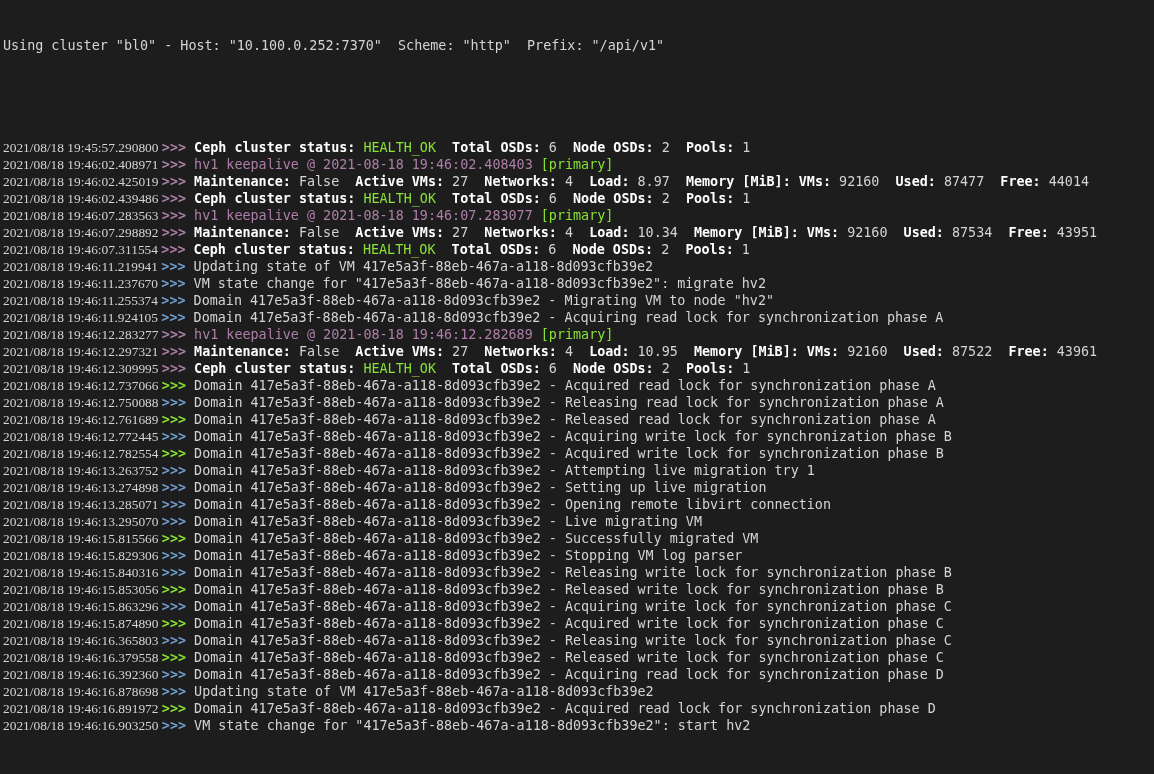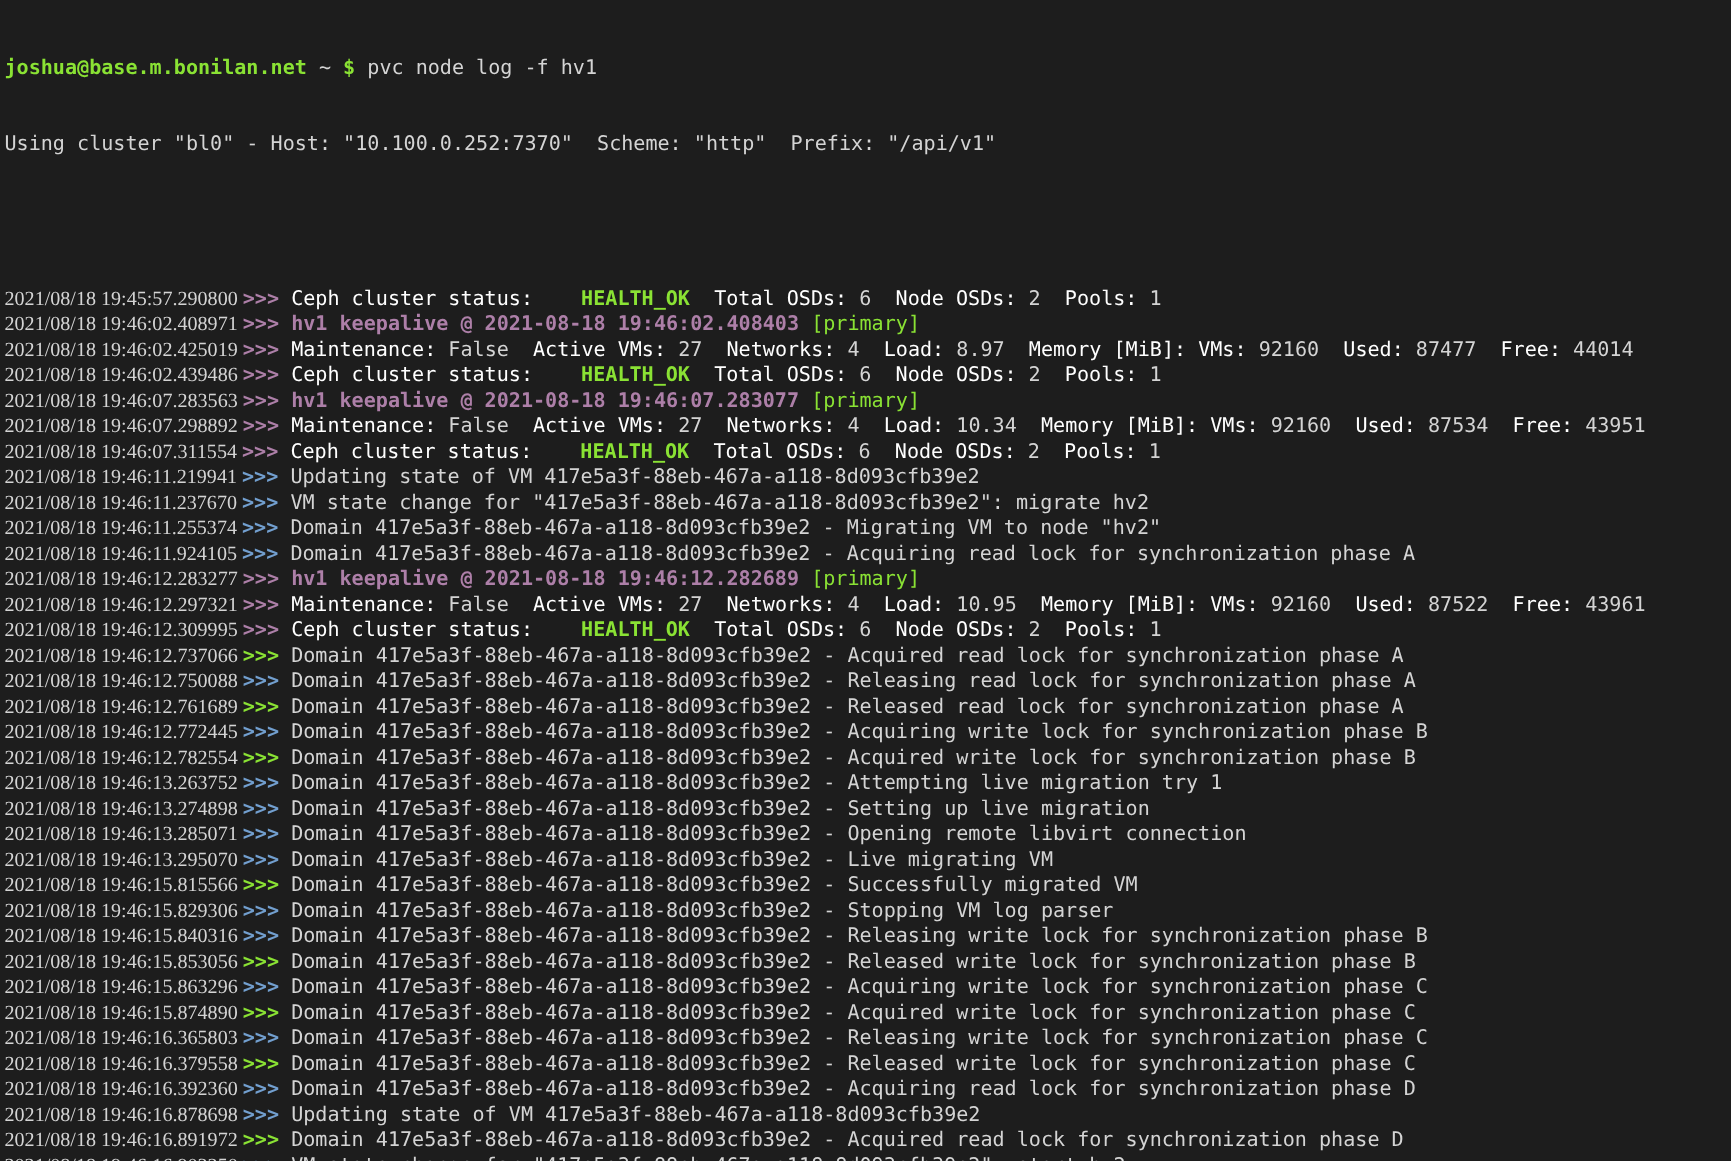--- a/index.html
+++ b/index.html
@@ -23,33 +23,32 @@
     box-sizing: border-box;
     white-space: pre;
   }
   .line { white-space: pre; height: 17px; }
   .blank-line { height: 17px; }
   .ts { color: var(--foreground, #d4d4d4); font-family: Liberation Serif, serif; }
   .fence { font-weight: bold; }
   .f-mauve { color: var(--mauve, #ad7fa8); }
   .f-blue  { color: var(--blue, #729fcf); }
   .f-green { color: var(--green, #8ae234); }
-  .s-label { color: var(--bold_white, #ffffff); font-weight: normal; }
+  .s-label { color: var(--bold_white, #ffffff); font-weight: bold; }
   .s-plain { color: var(--foreground, #d4d4d4); }
-  .s-ok    { color: var(--green, #8ae234); font-weight: bold; margin-left: 24px; }
-  .s-ka    { color: var(--mauve, #ad7fa8); font-weight: bold; text-align: right; }
+  .s-ok    { color: var(--green, #8ae234); font-weight: normal; }
+  .s-ka    { color: var(--mauve, #ad7fa8); font-weight: normal; text-align: right; }
   .s-pri   { color: var(--green, #8ae234); }
   .prompt-host { color: var(--green, #8ae234); font-weight: bold; }
   .prompt-cwd { color: var(--foreground, #d4d4d4); }
   .prompt-symbol { color: var(--green, #8ae234); font-weight: bold; }
   .prompt-command { color: var(--foreground, #d4d4d4); }
 </style>
 </head>
 <body>
 
 <div class="terminal">
-  <div class="line"><span class="prompt-host">joshua@base.m.bonilan.net</span><span> </span><span class="prompt-cwd">~</span><span> </span><span class="prompt-symbol">$</span><span> </span><span class="prompt-command">pvc node log -f hv1</span></div>
   <div class="line">Using cluster "bl0" - Host: "10.100.0.252:7370"  Scheme: "http"  Prefix: "/api/v1"</div>
   <div class="blank-line"></div>
   <div><div class="line"><span class="ts">2021/08/18 19:45:57.290800 </span><span class="fence f-mauve">&gt;&gt;&gt; </span><span><span class="s-label">Ceph cluster status: </span><span class="s-ok">HEALTH_OK</span><span class="s-plain">  </span><span class="s-label">Total OSDs: </span><span class="s-plain">6  </span><span class="s-label">Node OSDs: </span><span class="s-plain">2  </span><span class="s-label">Pools: </span><span class="s-plain">1</span></span></div><div class="line"><span class="ts">2021/08/18 19:46:02.408971 </span><span class="fence f-mauve">&gt;&gt;&gt; </span><span><span class="s-ka">hv1 keepalive @ 2021-08-18 19:46:02.408403 </span><span class="s-pri">[primary]</span></span></div><div class="line"><span class="ts">2021/08/18 19:46:02.425019 </span><span class="fence f-mauve">&gt;&gt;&gt; </span><span><span class="s-label">Maintenance: </span><span class="s-plain">False  </span><span class="s-label">Active VMs: </span><span class="s-plain">27  </span><span class="s-label">Networks: </span><span class="s-plain">4  </span><span class="s-label">Load: </span><span class="s-plain">8.97  </span><span class="s-label">Memory [MiB]: VMs: </span><span class="s-plain">92160  </span><span class="s-label">Used: </span><span class="s-plain">87477  </span><span class="s-label">Free: </span><span class="s-plain">44014</span></span></div><div class="line"><span class="ts">2021/08/18 19:46:02.439486 </span><span class="fence f-mauve">&gt;&gt;&gt; </span><span><span class="s-label">Ceph cluster status: </span><span class="s-ok">HEALTH_OK</span><span class="s-plain">  </span><span class="s-label">Total OSDs: </span><span class="s-plain">6  </span><span class="s-label">Node OSDs: </span><span class="s-plain">2  </span><span class="s-label">Pools: </span><span class="s-plain">1</span></span></div><div class="line"><span class="ts">2021/08/18 19:46:07.283563 </span><span class="fence f-mauve">&gt;&gt;&gt; </span><span><span class="s-ka">hv1 keepalive @ 2021-08-18 19:46:07.283077 </span><span class="s-pri">[primary]</span></span></div><div class="line"><span class="ts">2021/08/18 19:46:07.298892 </span><span class="fence f-mauve">&gt;&gt;&gt; </span><span><span class="s-label">Maintenance: </span><span class="s-plain">False  </span><span class="s-label">Active VMs: </span><span class="s-plain">27  </span><span class="s-label">Networks: </span><span class="s-plain">4  </span><span class="s-label">Load: </span><span class="s-plain">10.34  </span><span class="s-label">Memory [MiB]: VMs: </span><span class="s-plain">92160  </span><span class="s-label">Used: </span><span class="s-plain">87534  </span><span class="s-label">Free: </span><span class="s-plain">43951</span></span></div><div class="line"><span class="ts">2021/08/18 19:46:07.311554 </span><span class="fence f-mauve">&gt;&gt;&gt; </span><span><span class="s-label">Ceph cluster status: </span><span class="s-ok">HEALTH_OK</span><span class="s-plain">  </span><span class="s-label">Total OSDs: </span><span class="s-plain">6  </span><span class="s-label">Node OSDs: </span><span class="s-plain">2  </span><span class="s-label">Pools: </span><span class="s-plain">1</span></span></div><div class="line"><span class="ts">2021/08/18 19:46:11.219941 </span><span class="fence f-blue">&gt;&gt;&gt; </span><span><span class="s-plain">Updating state of VM 417e5a3f-88eb-467a-a118-8d093cfb39e2</span></span></div><div class="line"><span class="ts">2021/08/18 19:46:11.237670 </span><span class="fence f-blue">&gt;&gt;&gt; </span><span><span class="s-plain">VM state change for "417e5a3f-88eb-467a-a118-8d093cfb39e2": migrate hv2</span></span></div><div class="line"><span class="ts">2021/08/18 19:46:11.255374 </span><span class="fence f-blue">&gt;&gt;&gt; </span><span><span class="s-plain">Domain 417e5a3f-88eb-467a-a118-8d093cfb39e2 - Migrating VM to node "hv2"</span></span></div><div class="line"><span class="ts">2021/08/18 19:46:11.924105 </span><span class="fence f-blue">&gt;&gt;&gt; </span><span><span class="s-plain">Domain 417e5a3f-88eb-467a-a118-8d093cfb39e2 - Acquiring read lock for synchronization phase A</span></span></div><div class="line"><span class="ts">2021/08/18 19:46:12.283277 </span><span class="fence f-mauve">&gt;&gt;&gt; </span><span><span class="s-ka">hv1 keepalive @ 2021-08-18 19:46:12.282689 </span><span class="s-pri">[primary]</span></span></div><div class="line"><span class="ts">2021/08/18 19:46:12.297321 </span><span class="fence f-mauve">&gt;&gt;&gt; </span><span><span class="s-label">Maintenance: </span><span class="s-plain">False  </span><span class="s-label">Active VMs: </span><span class="s-plain">27  </span><span class="s-label">Networks: </span><span class="s-plain">4  </span><span class="s-label">Load: </span><span class="s-plain">10.95  </span><span class="s-label">Memory [MiB]: VMs: </span><span class="s-plain">92160  </span><span class="s-label">Used: </span><span class="s-plain">87522  </span><span class="s-label">Free: </span><span class="s-plain">43961</span></span></div><div class="line"><span class="ts">2021/08/18 19:46:12.309995 </span><span class="fence f-mauve">&gt;&gt;&gt; </span><span><span class="s-label">Ceph cluster status: </span><span class="s-ok">HEALTH_OK</span><span class="s-plain">  </span><span class="s-label">Total OSDs: </span><span class="s-plain">6  </span><span class="s-label">Node OSDs: </span><span class="s-plain">2  </span><span class="s-label">Pools: </span><span class="s-plain">1</span></span></div><div class="line"><span class="ts">2021/08/18 19:46:12.737066 </span><span class="fence f-green">&gt;&gt;&gt; </span><span><span class="s-plain">Domain 417e5a3f-88eb-467a-a118-8d093cfb39e2 - Acquired read lock for synchronization phase A</span></span></div><div class="line"><span class="ts">2021/08/18 19:46:12.750088 </span><span class="fence f-blue">&gt;&gt;&gt; </span><span><span class="s-plain">Domain 417e5a3f-88eb-467a-a118-8d093cfb39e2 - Releasing read lock for synchronization phase A</span></span></div><div class="line"><span class="ts">2021/08/18 19:46:12.761689 </span><span class="fence f-green">&gt;&gt;&gt; </span><span><span class="s-plain">Domain 417e5a3f-88eb-467a-a118-8d093cfb39e2 - Released read lock for synchronization phase A</span></span></div><div class="line"><span class="ts">2021/08/18 19:46:12.772445 </span><span class="fence f-blue">&gt;&gt;&gt; </span><span><span class="s-plain">Domain 417e5a3f-88eb-467a-a118-8d093cfb39e2 - Acquiring write lock for synchronization phase B</span></span></div><div class="line"><span class="ts">2021/08/18 19:46:12.782554 </span><span class="fence f-green">&gt;&gt;&gt; </span><span><span class="s-plain">Domain 417e5a3f-88eb-467a-a118-8d093cfb39e2 - Acquired write lock for synchronization phase B</span></span></div><div class="line"><span class="ts">2021/08/18 19:46:13.263752 </span><span class="fence f-blue">&gt;&gt;&gt; </span><span><span class="s-plain">Domain 417e5a3f-88eb-467a-a118-8d093cfb39e2 - Attempting live migration try 1</span></span></div><div class="line"><span class="ts">2021/08/18 19:46:13.274898 </span><span class="fence f-blue">&gt;&gt;&gt; </span><span><span class="s-plain">Domain 417e5a3f-88eb-467a-a118-8d093cfb39e2 - Setting up live migration</span></span></div><div class="line"><span class="ts">2021/08/18 19:46:13.285071 </span><span class="fence f-blue">&gt;&gt;&gt; </span><span><span class="s-plain">Domain 417e5a3f-88eb-467a-a118-8d093cfb39e2 - Opening remote libvirt connection</span></span></div><div class="line"><span class="ts">2021/08/18 19:46:13.295070 </span><span class="fence f-blue">&gt;&gt;&gt; </span><span><span class="s-plain">Domain 417e5a3f-88eb-467a-a118-8d093cfb39e2 - Live migrating VM</span></span></div><div class="line"><span class="ts">2021/08/18 19:46:15.815566 </span><span class="fence f-green">&gt;&gt;&gt; </span><span><span class="s-plain">Domain 417e5a3f-88eb-467a-a118-8d093cfb39e2 - Successfully migrated VM</span></span></div><div class="line"><span class="ts">2021/08/18 19:46:15.829306 </span><span class="fence f-blue">&gt;&gt;&gt; </span><span><span class="s-plain">Domain 417e5a3f-88eb-467a-a118-8d093cfb39e2 - Stopping VM log parser</span></span></div><div class="line"><span class="ts">2021/08/18 19:46:15.840316 </span><span class="fence f-blue">&gt;&gt;&gt; </span><span><span class="s-plain">Domain 417e5a3f-88eb-467a-a118-8d093cfb39e2 - Releasing write lock for synchronization phase B</span></span></div><div class="line"><span class="ts">2021/08/18 19:46:15.853056 </span><span class="fence f-green">&gt;&gt;&gt; </span><span><span class="s-plain">Domain 417e5a3f-88eb-467a-a118-8d093cfb39e2 - Released write lock for synchronization phase B</span></span></div><div class="line"><span class="ts">2021/08/18 19:46:15.863296 </span><span class="fence f-blue">&gt;&gt;&gt; </span><span><span class="s-plain">Domain 417e5a3f-88eb-467a-a118-8d093cfb39e2 - Acquiring write lock for synchronization phase C</span></span></div><div class="line"><span class="ts">2021/08/18 19:46:15.874890 </span><span class="fence f-green">&gt;&gt;&gt; </span><span><span class="s-plain">Domain 417e5a3f-88eb-467a-a118-8d093cfb39e2 - Acquired write lock for synchronization phase C</span></span></div><div class="line"><span class="ts">2021/08/18 19:46:16.365803 </span><span class="fence f-blue">&gt;&gt;&gt; </span><span><span class="s-plain">Domain 417e5a3f-88eb-467a-a118-8d093cfb39e2 - Releasing write lock for synchronization phase C</span></span></div><div class="line"><span class="ts">2021/08/18 19:46:16.379558 </span><span class="fence f-green">&gt;&gt;&gt; </span><span><span class="s-plain">Domain 417e5a3f-88eb-467a-a118-8d093cfb39e2 - Released write lock for synchronization phase C</span></span></div><div class="line"><span class="ts">2021/08/18 19:46:16.392360 </span><span class="fence f-blue">&gt;&gt;&gt; </span><span><span class="s-plain">Domain 417e5a3f-88eb-467a-a118-8d093cfb39e2 - Acquiring read lock for synchronization phase D</span></span></div><div class="line"><span class="ts">2021/08/18 19:46:16.878698 </span><span class="fence f-blue">&gt;&gt;&gt; </span><span><span class="s-plain">Updating state of VM 417e5a3f-88eb-467a-a118-8d093cfb39e2</span></span></div><div class="line"><span class="ts">2021/08/18 19:46:16.891972 </span><span class="fence f-green">&gt;&gt;&gt; </span><span><span class="s-plain">Domain 417e5a3f-88eb-467a-a118-8d093cfb39e2 - Acquired read lock for synchronization phase D</span></span></div><div class="line"><span class="ts">2021/08/18 19:46:16.903250 </span><span class="fence f-blue">&gt;&gt;&gt; </span><span><span class="s-plain">VM state change for "417e5a3f-88eb-467a-a118-8d093cfb39e2": start hv2</span></span></div></div>
   
   
 </div>
 
 </body></html>

